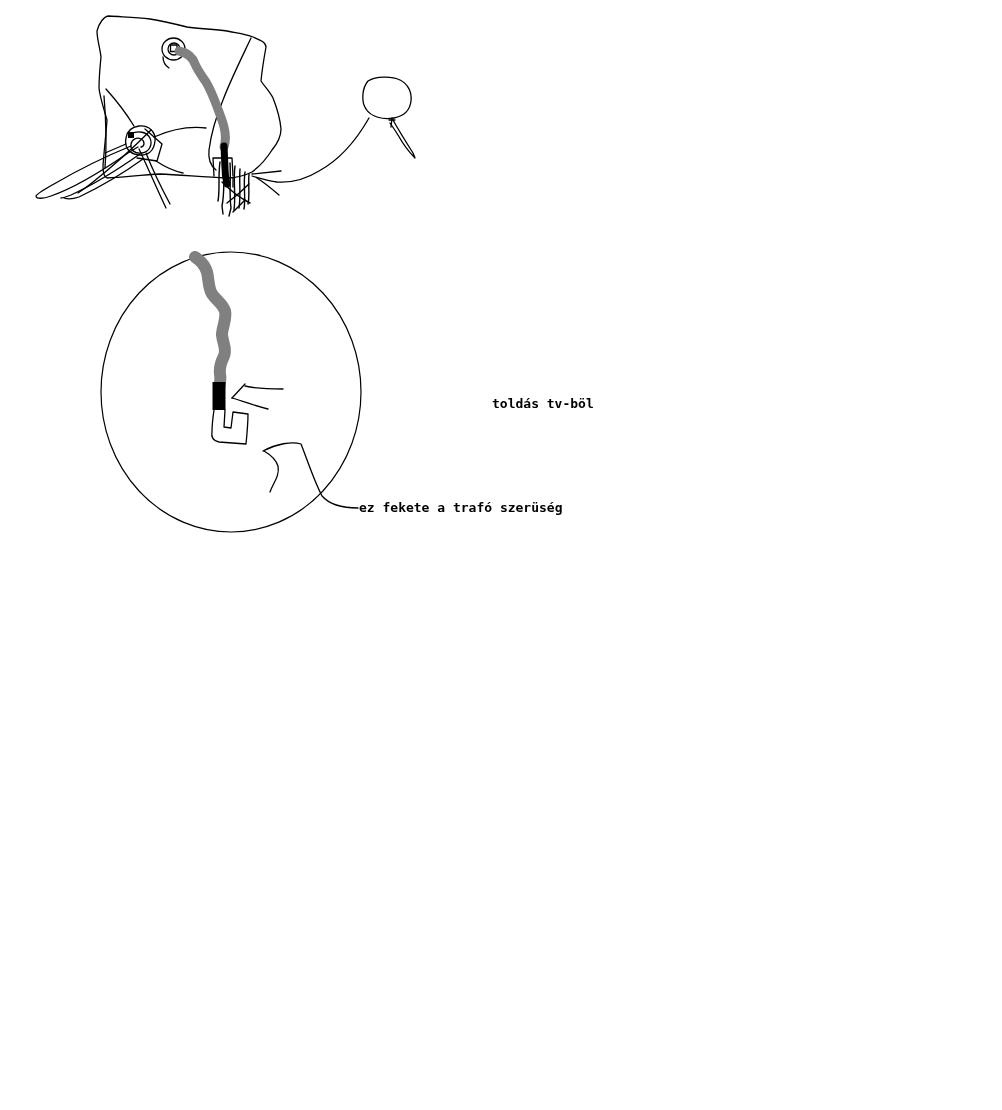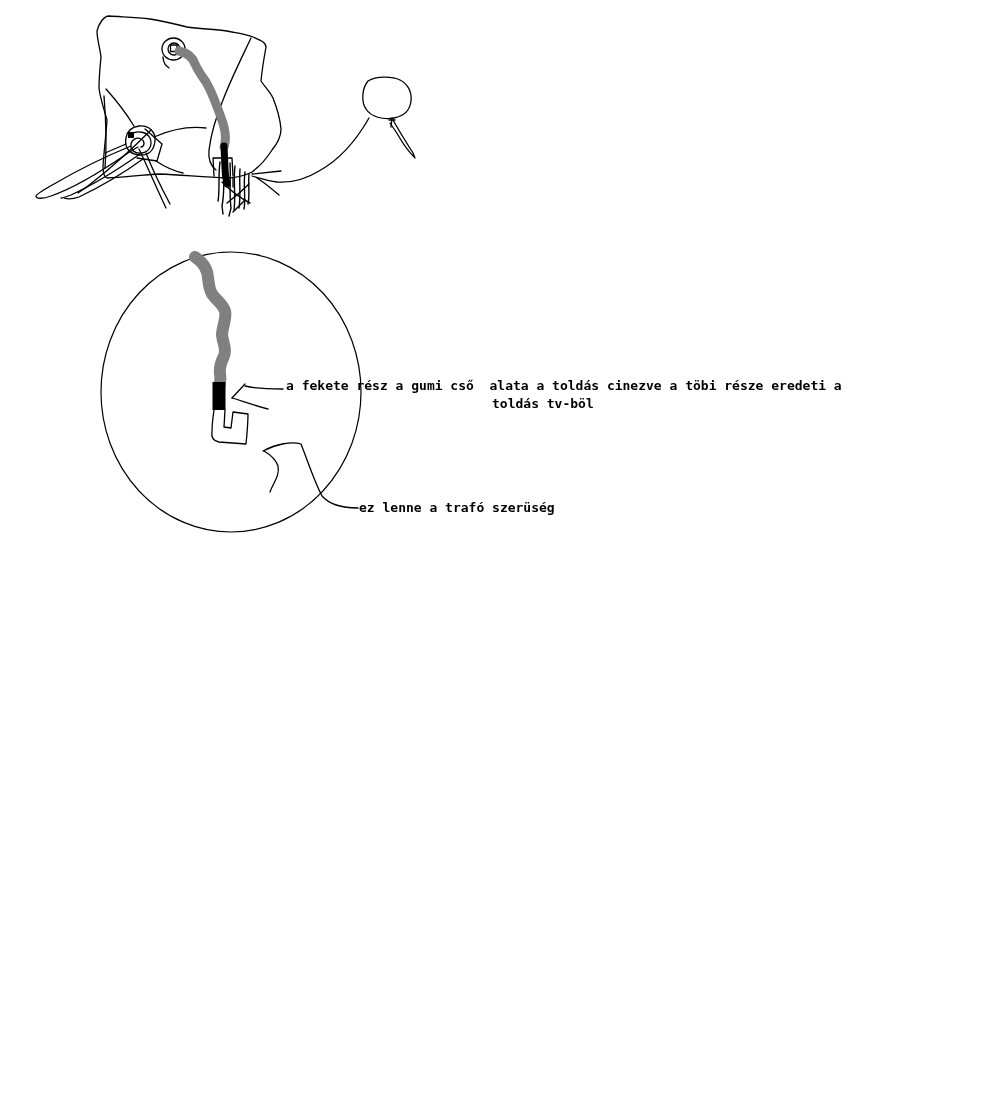--- a/index.html
+++ b/index.html
@@ -103,17 +103,16 @@
         <path d="M 232,398 C 242,401 253,405 268,409"></path>
       </g>
 
       <g>
         <path d="M 263,451 C 276,444 292,441 301,444 C 307,459 314,481 322,496 C 329,504 342,508 358,508"></path>
         <path d="M 264,451 C 271,455 276,460 278,466 C 280,476 273,483 270,492"></path>
       </g>
     </g>
   </svg>
 
-  <div class="note note-1a">a fekete rész a gumi cső  alata a toldás cinezve a töbi része eredeti a</div>
   <div class="note note-1b">toldás tv-böl</div>
-  <div class="note note-2">ez lenne a trafó szerüség</div>
+  <div class="note note-2">ez fekete a trafó szerüség</div>
 
 </div>
 
 </body></html>

